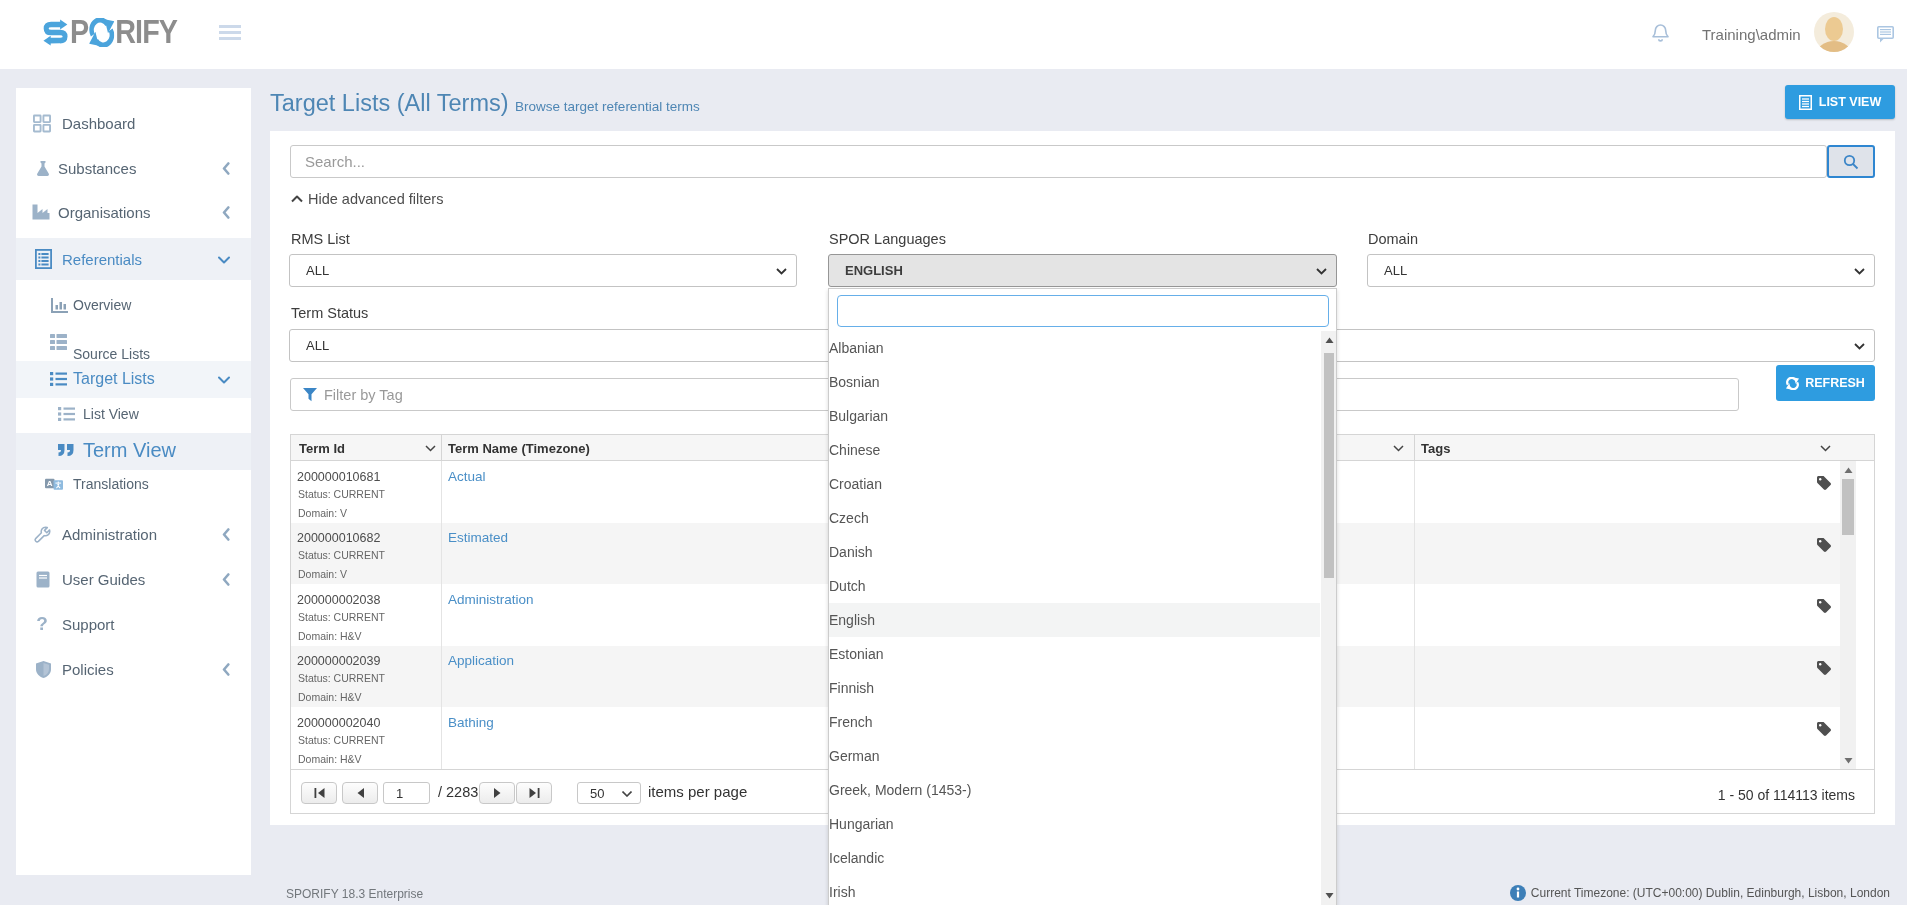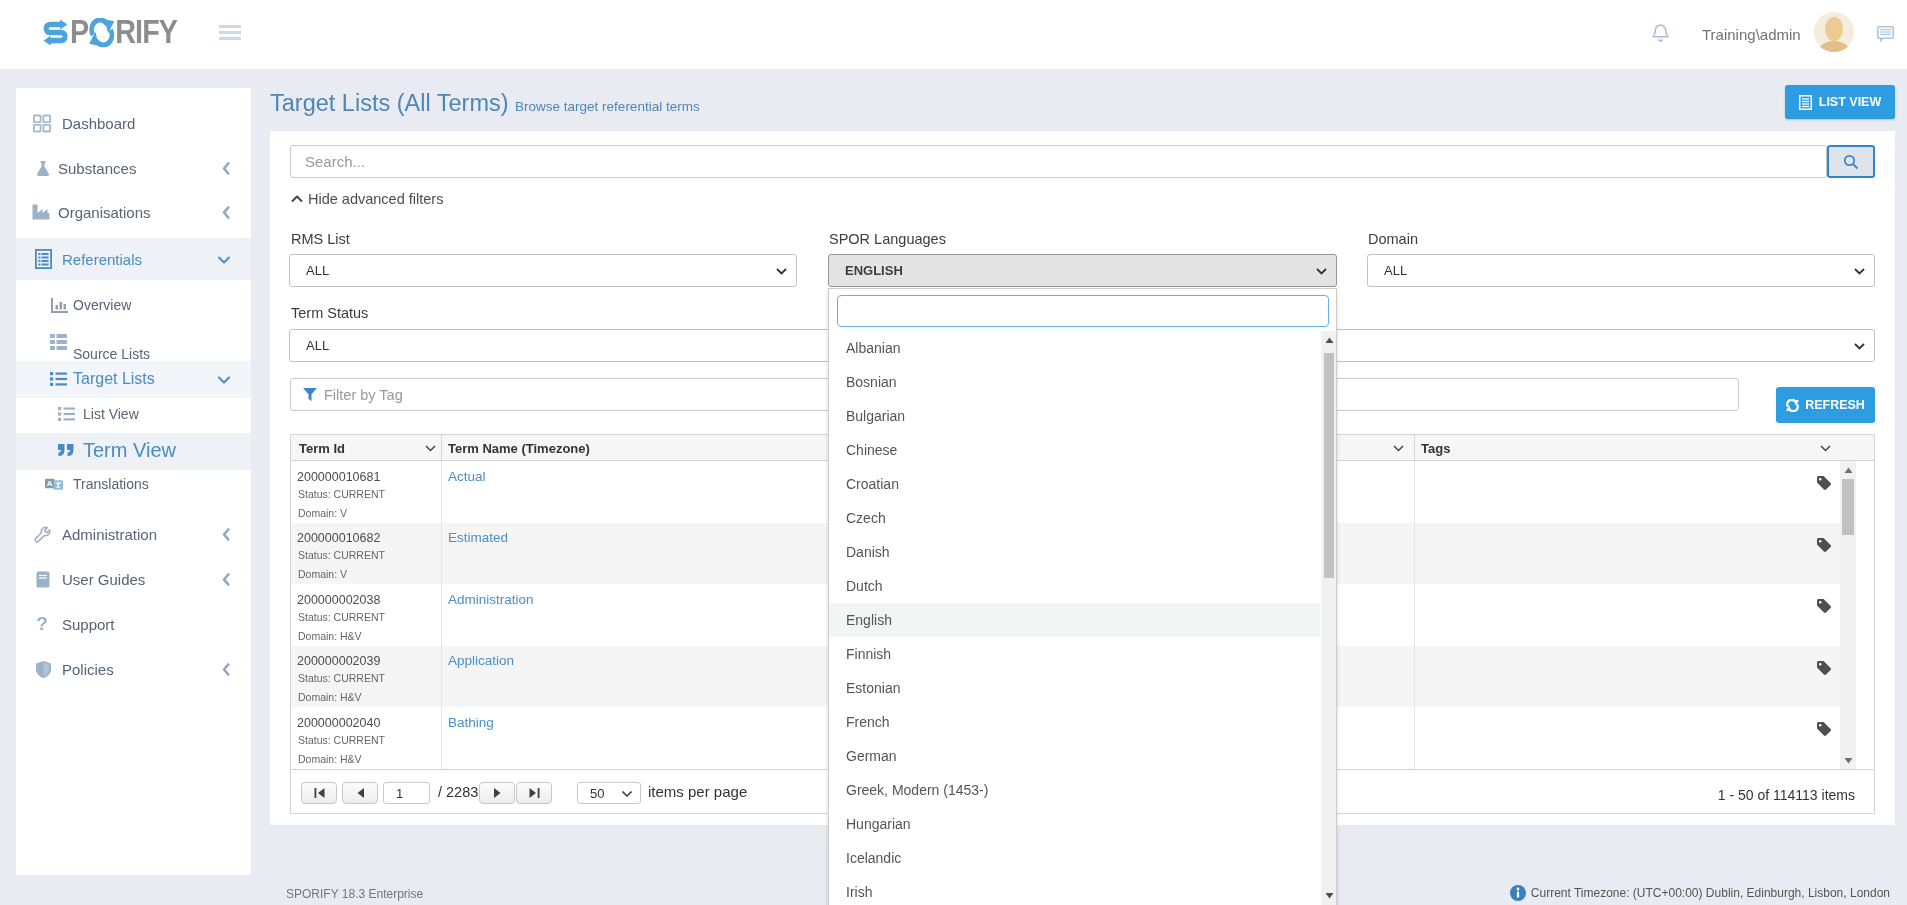--- a/index.html
+++ b/index.html
@@ -15,21 +15,21 @@
 .mi .lb{position:absolute}
 .mi .ch{position:absolute;right:21px}
 .blue{color:#4a8bc3}
 .hdr{font-size:13px;font-weight:bold;color:#333}
 .row{position:absolute;left:0;width:1549px;height:61.6px}
 .tid{position:absolute;left:6px;font-size:12.5px;color:#4d4d4d}
 .tst{position:absolute;left:7px;font-size:10.5px;color:#666}
 .tnm{position:absolute;left:157px;font-size:13.5px;color:#4a8fc7}
 .tag{position:absolute;left:1526px}
 .pbtn{position:absolute;top:347px;width:36px;height:22px;background:linear-gradient(#fdfdfd,#ececec);border:1px solid #c8c8c8;border-radius:4px;display:flex;align-items:center;justify-content:center}
-.litem{height:34px;display:flex;align-items:center;padding-left:17px;font-size:14px;color:#555}
+.litem{height:34px;display:flex;align-items:center;font-size:14px;color:#555}
 </style>
 </head>
 <body>
 
 <div class="abs" id="topbar" style="left:0;top:0;width:1907px;height:69px;background:#fff;">
 
   <div class="abs" style="left:43px;top:12px;display:flex;align-items:center;font-weight:bold;font-size:33px;letter-spacing:-1px;color:#8d8d8d;height:40px;transform:scaleX(0.87);transform-origin:0 50%;">
     <svg width="29" height="27" viewBox="0 0 56 50" style="margin-right:2px;">
       <path d="M40 9.5 H18 Q7 9.5 7 17.2 T18 25 H38 Q49 25 49 32.8 T38 40.5 H12" fill="none" stroke="#4ba4dc" stroke-width="11"></path>
       <path d="M38 0 L54 9.5 L38 19 z" fill="#4ba4dc"></path>
@@ -357,21 +357,21 @@
           <path d="M1 1 L5.5 5.5 L10 1" fill="none" stroke="#333" stroke-width="1.8"></path>
         </svg>
       </span></div>
 
   <div class="abs" style="left:20px;top:247px;width:1449px;height:33px;border:1px solid #c9c9c9;border-radius:3px;display:flex;align-items:center;padding-left:12px;">
     <svg width="14" height="14" viewBox="0 0 14 14" style="margin-right:7px;">
         <path d="M0 0 h14 l-5.5 6.3 v7 l-3 -2.5 v-4.5 z" fill="#3b86c6"></path>
       </svg>
     <span style="font-size:14.5px;color:#999;">Filter by Tag</span>
   </div>
-  <div class="abs" style="left:1506px;top:256px;width:99px;height:36px;background:#2e9ce0;border-radius:3px;display:flex;align-items:center;justify-content:center;color:#fff;font-weight:bold;font-size:12.5px;">
+  <div class="abs" style="left:1506px;top:234px;width:99px;height:36px;background:#2e9ce0;border-radius:3px;display:flex;align-items:center;justify-content:center;color:#fff;font-weight:bold;font-size:12.5px;">
     <svg width="13" height="13" viewBox="0 0 44 44" style="margin-right:6px;">
         <path d="M6.5 26 A15 15 0 0 1 32 10" stroke="#fff" stroke-width="8" fill="none"></path>
         <path d="M27 2 L44 5 L33 23 z" fill="#fff"></path>
         <g transform="rotate(180 22 22)">
           <path d="M6.5 26 A15 15 0 0 1 32 10" stroke="#fff" stroke-width="8" fill="none"></path>
           <path d="M27 2 L44 5 L33 23 z" fill="#fff"></path>
         </g>
       </svg>
     REFRESH
   </div>
@@ -501,22 +501,22 @@
   <div class="abs" style="left:0;top:42px;width:491px;">
     <div class="litem">Albanian</div>
     <div class="litem">Bosnian</div>
     <div class="litem">Bulgarian</div>
     <div class="litem">Chinese</div>
     <div class="litem">Croatian</div>
     <div class="litem">Czech</div>
     <div class="litem">Danish</div>
     <div class="litem">Dutch</div>
     <div class="litem" style="background:#f3f4f4;">English</div>
+    <div class="litem">Estonian</div>
     <div class="litem">Finnish</div>
-    <div class="litem">Estonian</div>
     <div class="litem">French</div>
     <div class="litem">German</div>
     <div class="litem">Greek, Modern (1453-)</div>
     <div class="litem">Hungarian</div>
     <div class="litem">Icelandic</div>
     <div class="litem">Irish</div>
   </div>
 
   <div class="abs" style="left:492px;top:42px;width:15px;height:576px;background:#f1f1f1;"></div>
   <svg class="abs" style="left:496px;top:48px;" width="9" height="7" viewBox="0 0 9 7">

